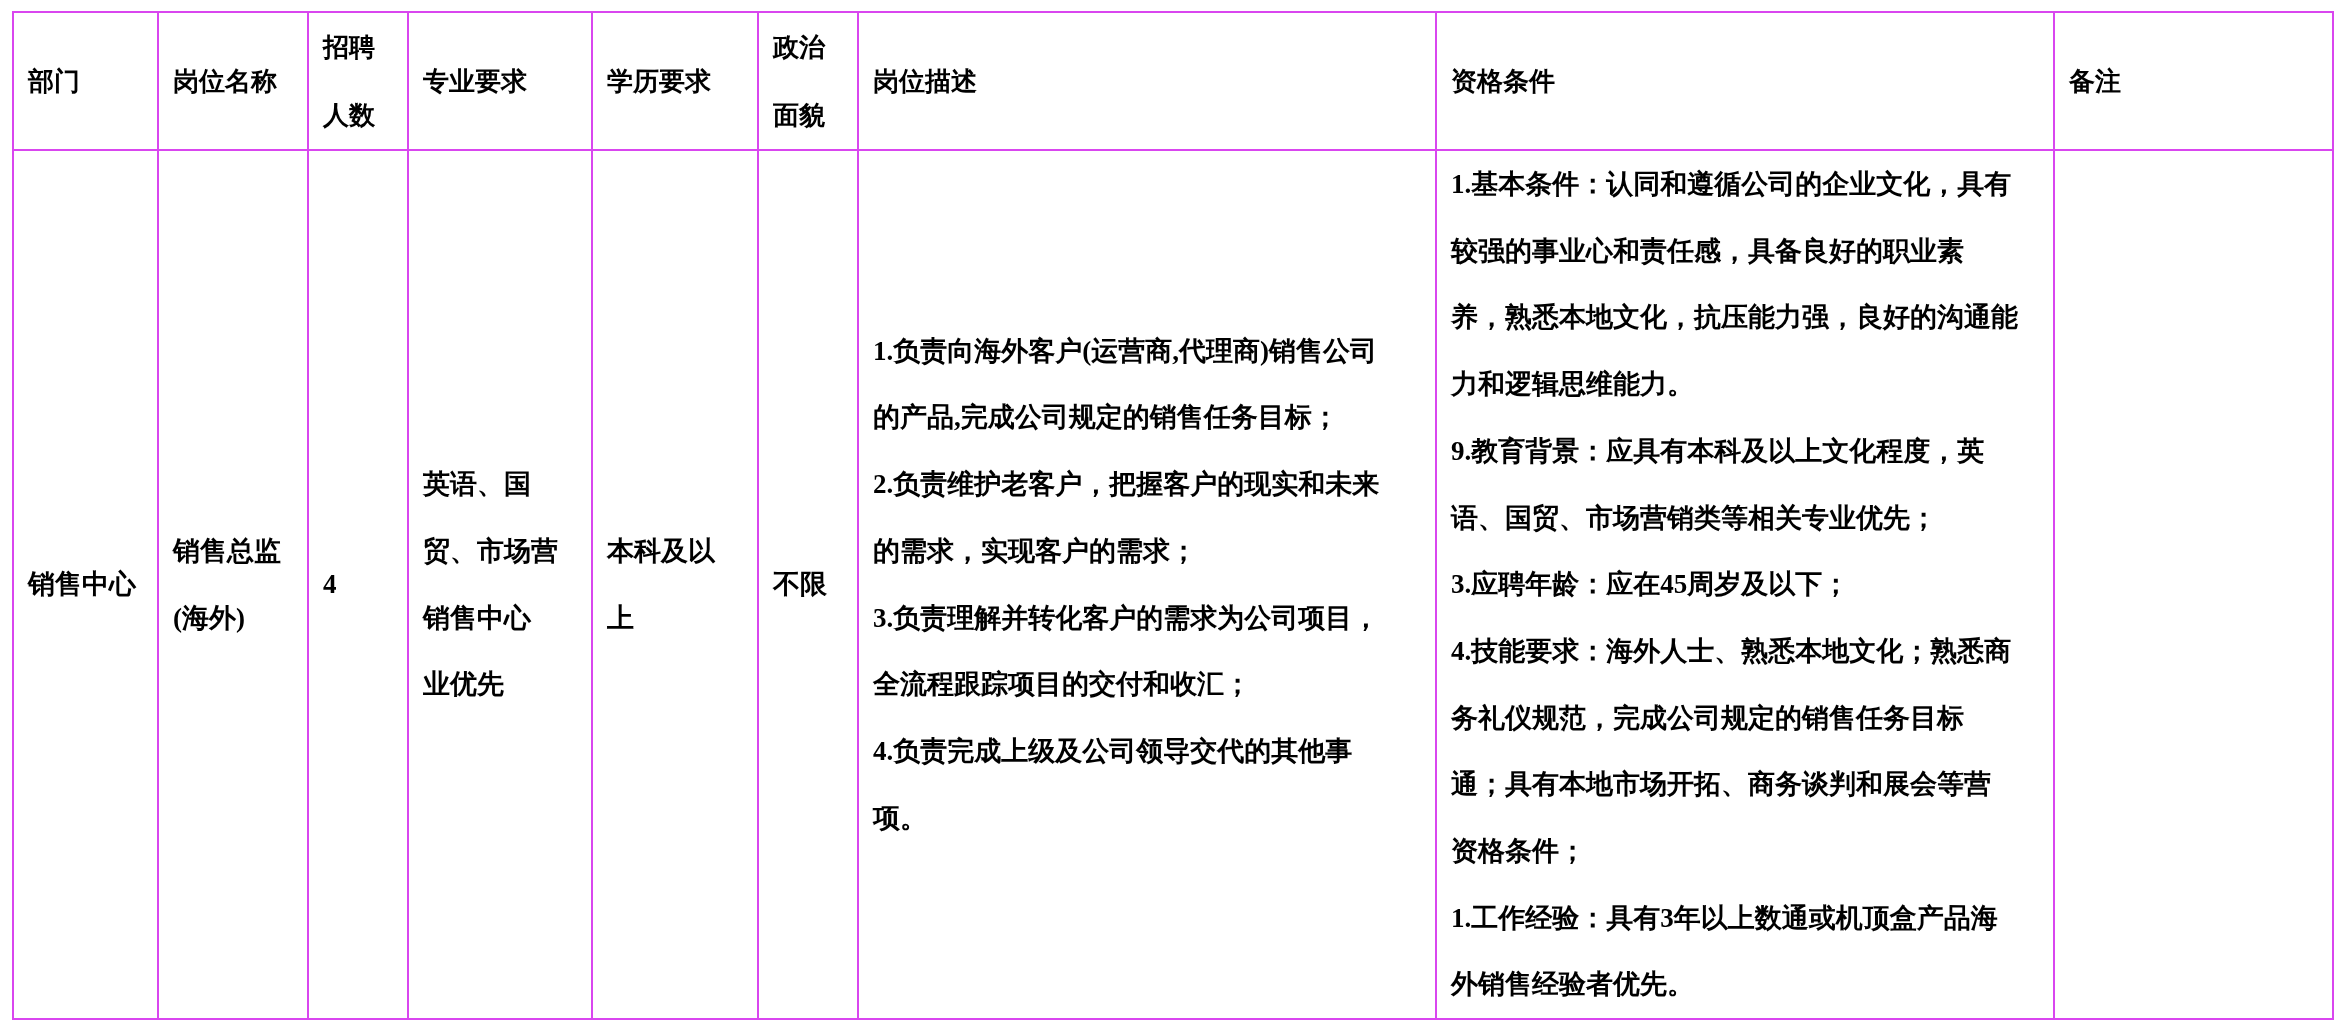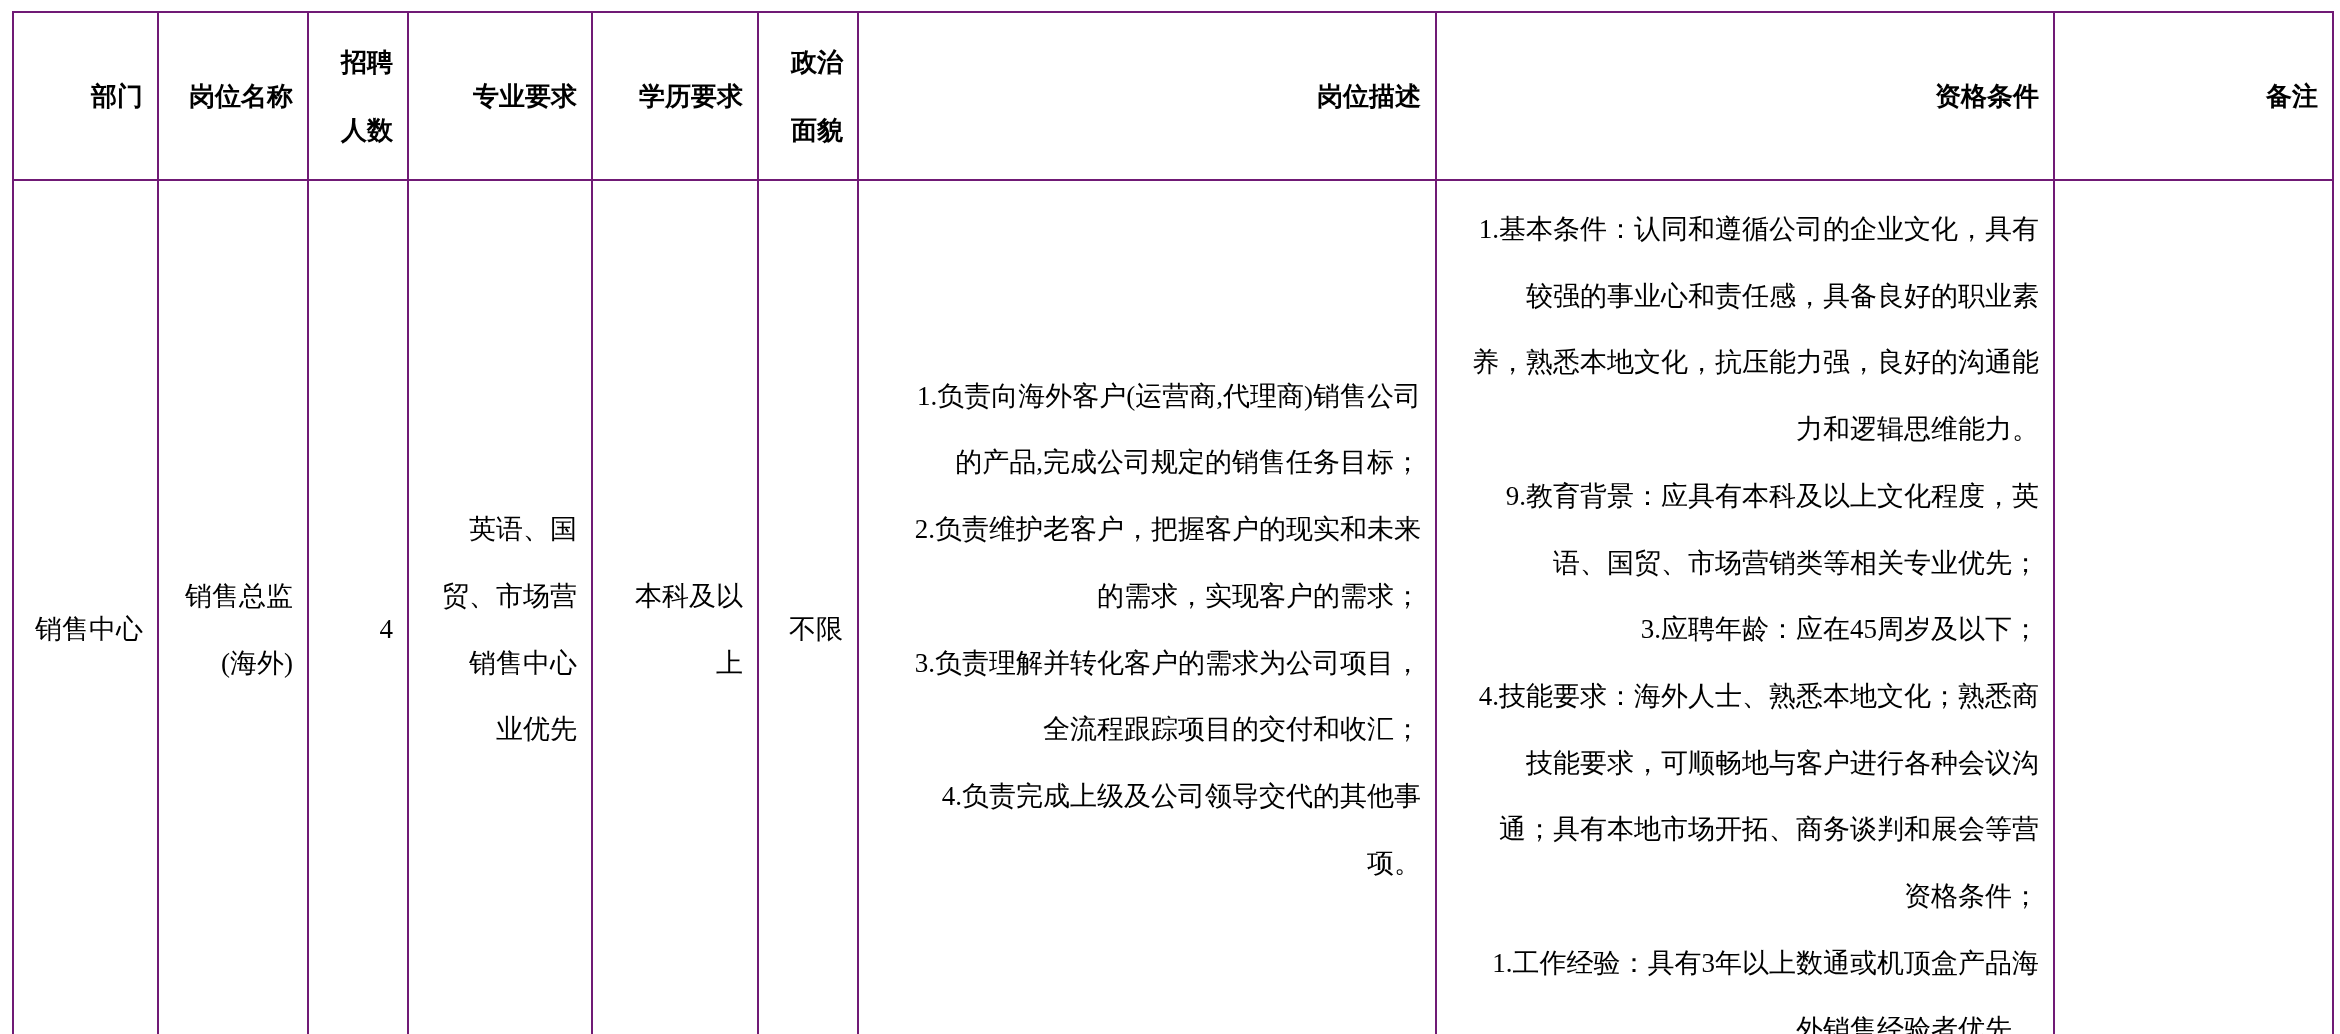--- a/index.html
+++ b/index.html
@@ -17,39 +17,39 @@
   }
   table.job-table {
     position: absolute;
     left: 12px;
     top: 11px;
     border-collapse: collapse;
     table-layout: fixed;
     width: 2320px;
   }
   table.job-table td, table.job-table th {
-    border: 2px solid #701a75;
-    text-align: right;
+    border: 2px solid #d946ef;
+    text-align: left;
     vertical-align: middle;
-    padding: 15px 14px;
+    padding: 0 14px;
     box-sizing: border-box;
     word-break: break-all;
   }
   table.job-table th {
     height: 137px;
     font-family: "DejaVu Sans", "Liberation Sans", sans-serif;
     font-weight: bold;
     font-size: 26px;
     line-height: 68px;
   }
   table.job-table td {
     height: 801px;
     font-size: 27px;
     line-height: 66.7px;
-    font-weight: normal;
+    font-weight: bold;
   }
   .multi-line span { display: block; }
   th.narrow { padding: 0 4px; }
   td.narrow { padding: 0 4px; }
 </style>
 </head>
 <body>
 
 <table class="job-table">
   <colgroup>
@@ -113,21 +113,21 @@
       </td>
       <td class="multi-line">
         <span>1.基本条件：认同和遵循公司的企业文化，具有</span>
         <span>较强的事业心和责任感，具备良好的职业素</span>
         <span>养，熟悉本地文化，抗压能力强，良好的沟通能</span>
         <span>力和逻辑思维能力。</span>
         <span>9.教育背景：应具有本科及以上文化程度，英</span>
         <span>语、国贸、市场营销类等相关专业优先；</span>
         <span>3.应聘年龄：应在45周岁及以下；</span>
         <span>4.技能要求：海外人士、熟悉本地文化；熟悉商</span>
-        <span>技能要求，可顺畅地与客户进行各种会议沟</span>
+        <span>务礼仪规范，完成公司规定的销售任务目标</span>
         <span>通；具有本地市场开拓、商务谈判和展会等营</span>
         <span>资格条件；</span>
         <span>1.工作经验：具有3年以上数通或机顶盒产品海</span>
         <span>外销售经验者优先。</span>
       </td>
       <td></td>
     </tr>
   </tbody>
 </table>
 

